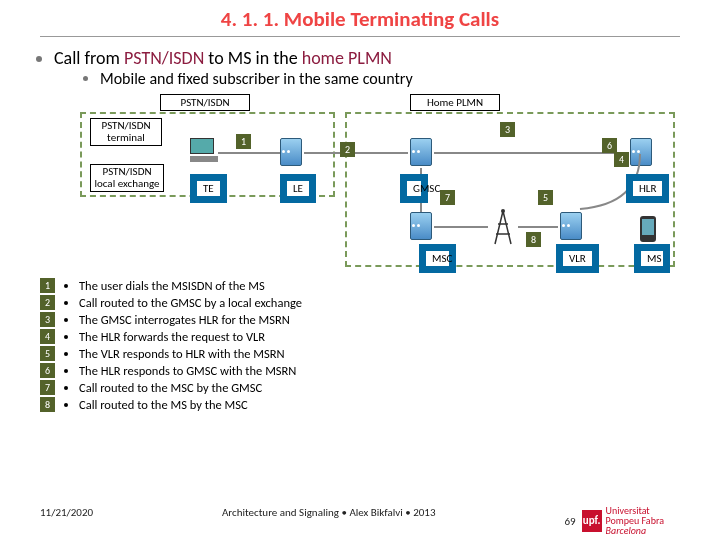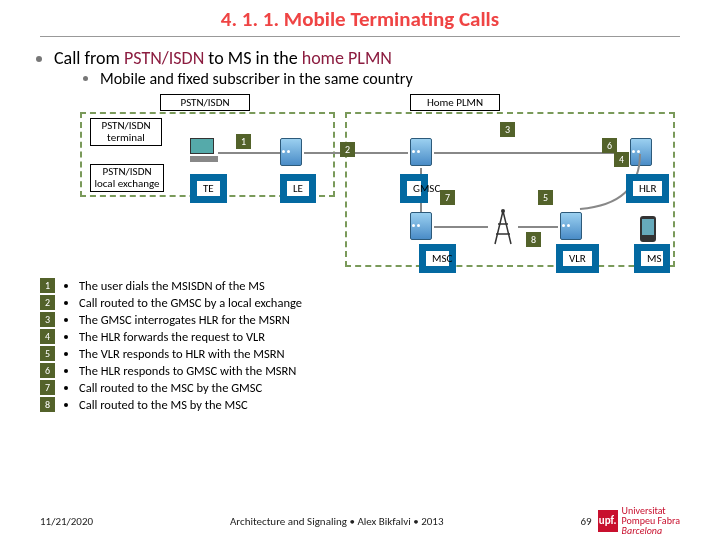--- a/index.html
+++ b/index.html
@@ -30,21 +30,21 @@
   .phone::after { content:""; position:absolute; top:3px; left:2px; width:12px; height:16px; background:#6ab; }
   .terminal { position: absolute; width: 28px; }
   .terminal .mon { width:24px; height:16px; background:#5aa; border:1px solid #333; }
   .terminal .kb { width:28px; height:6px; background:#888; margin-top:2px; }
   .line { position: absolute; background: #888; height: 2px; }
   .vlinegrey { position: absolute; background: #888; width: 2px; }
   .steps-list { margin: 4px 40px 0 40px; font-size: 12.5px; }
   .row { display: flex; align-items: center; margin: 2px 0; }
   .row .step2 { width: 15px; height: 15px; background: #53622a; color:#fff; font-size:10px; line-height:15px; text-align:center; margin-right: 8px; flex: 0 0 15px; }
   .row ul { list-style: disc; padding-left: 16px; text-align: right; }
-  .footer { position: absolute; bottom: 4px; left: 0; right: 0; font-size: 11px; display:flex; justify-content: space-between; padding: 0 40px; align-items: center; color:#222; }
+  .footer { position: absolute; bottom: 4px; left: 0; right: 16px; font-size: 11px; display:flex; justify-content: space-between; padding: 0 40px; color:#222; }
   .logo { display:flex; align-items:center; gap:4px; font-size:10px; color:#c8102e; }
   .logo-mark { width:20px; height:22px; background:#c8102e; color:#fff; font-weight:bold; text-align:center; line-height:22px; font-size:11px; }
   .logo-txt { line-height: 1; }
   .arrow { position:absolute; stroke:#888; fill:none; }
 </style>
 </head>
 <body>
 
 <h1 class="title">4. 1. 1. Mobile Terminating Calls</h1>
 <hr class="hr">

